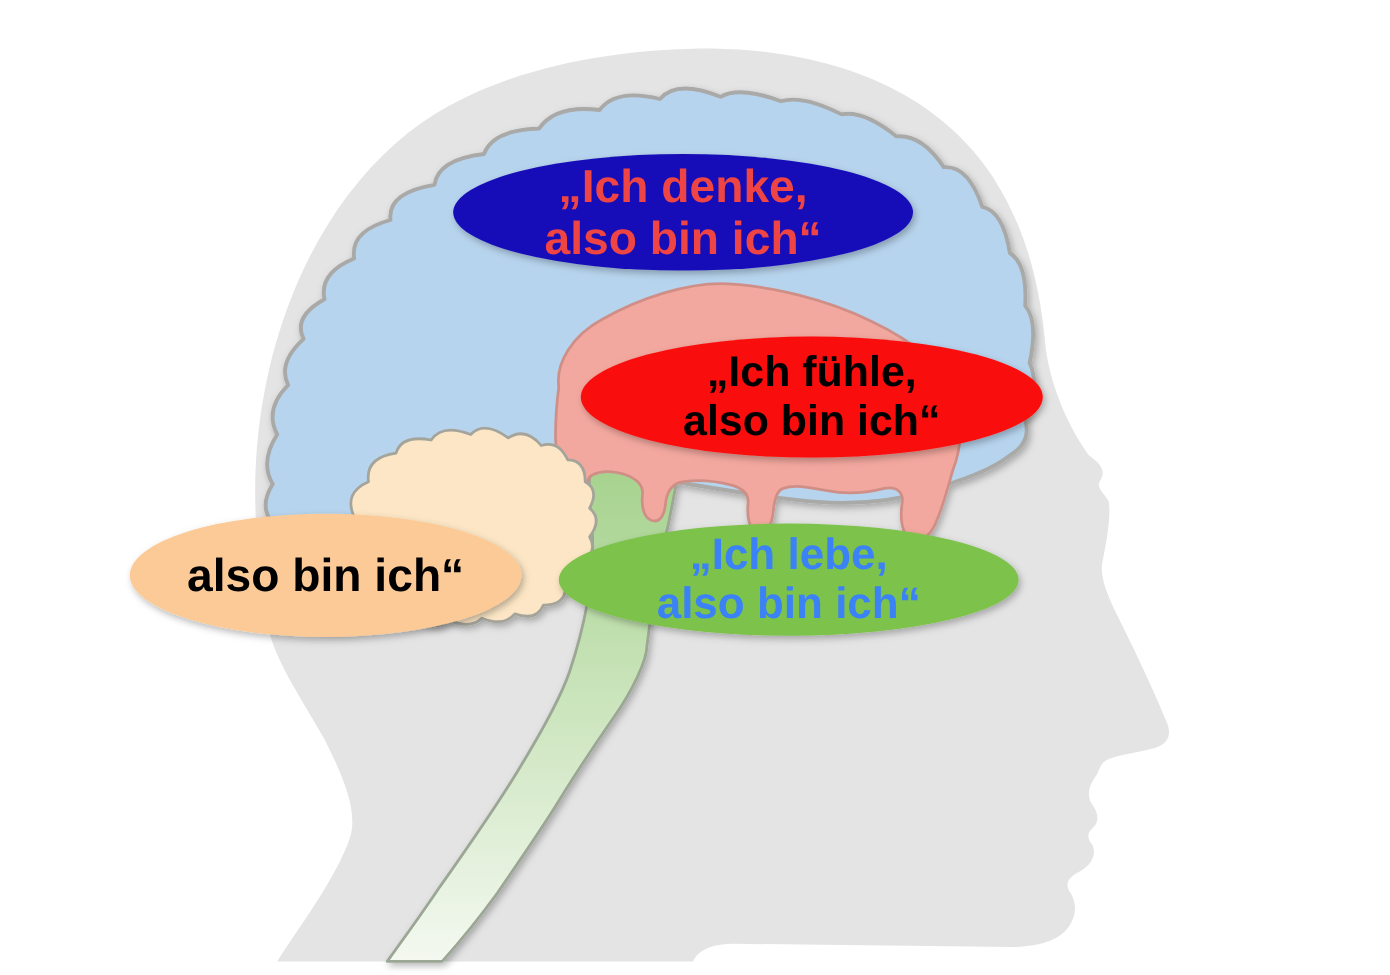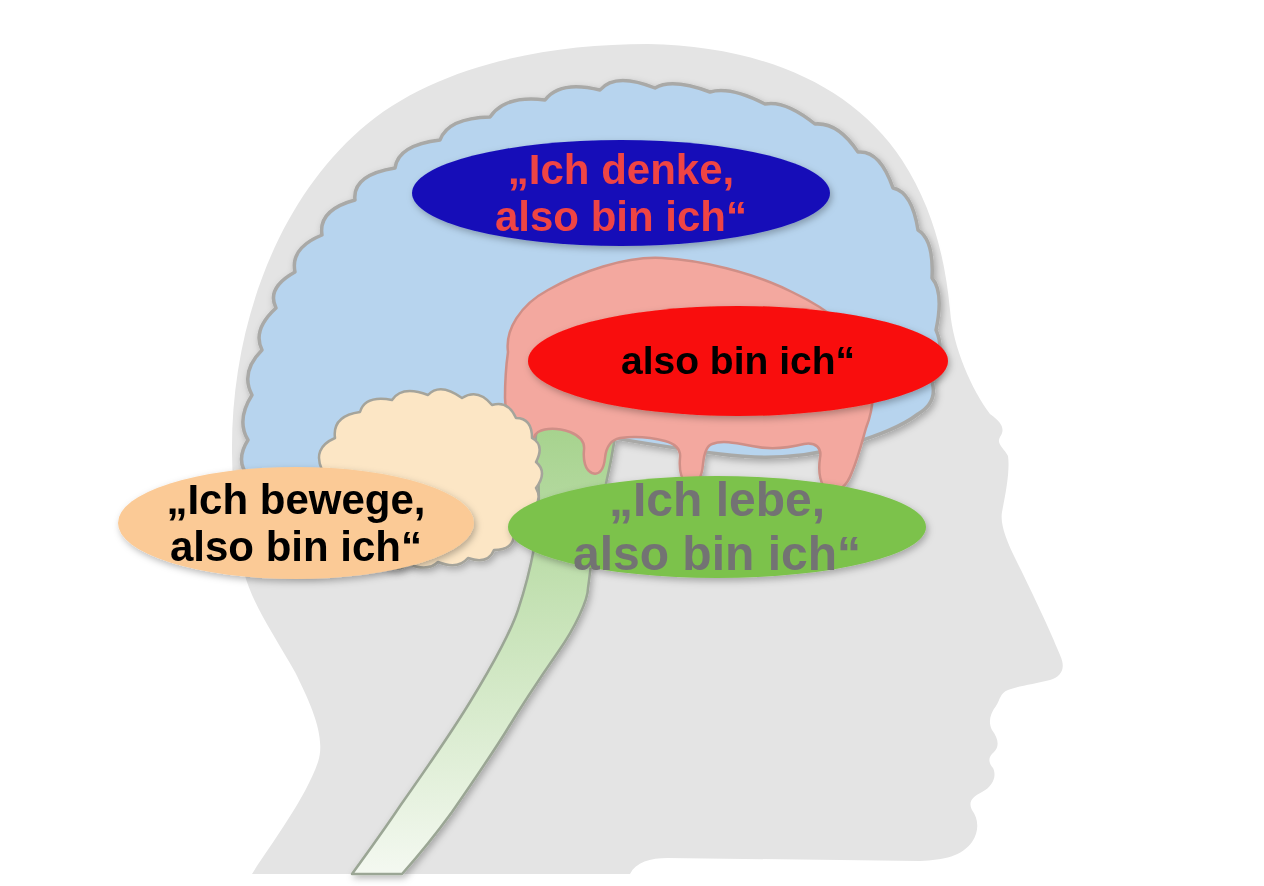--- a/index.html
+++ b/index.html
@@ -18,21 +18,21 @@
     text-align:center;
     font-weight:bold;
     line-height:1.13;
     white-space:nowrap;
     pointer-events:none;
   }
   .bubble-label span{display:block;}
   .label-denken{left:412px;top:140px;width:418px;height:106px;font-size:42px;color:#ef4444;}
   .label-fuehlen{left:528px;top:306px;width:420px;height:110px;font-size:39px;color:#000000;}
   .label-bewegen{left:118px;top:467px;width:356px;height:112px;font-size:42px;color:#000000;}
-  .label-leben{left:508px;top:476px;width:418px;height:102px;font-size:48px;color:#737373;}
+  .label-leben{left:508px;top:476px;width:418px;height:102px;font-size:40px;color:#3b82f6;}
 </style>
 </head>
 <body>
 
 <div class="stage">
 
   <svg width="1264" height="886" viewBox="0 0 1264 886">
     <defs>
       <filter id="soft" x="-20%" y="-20%" width="140%" height="140%">
         <feDropShadow dx="2" dy="3" stdDeviation="3.5" flood-color="#000000" flood-opacity="0.28"></feDropShadow>
@@ -187,25 +187,25 @@
       <ellipse cx="717" cy="527" rx="209" ry="51" fill="#7cc24b"></ellipse>
     </g>
   </svg>
 
   <div class="bubble-label label-denken">
     <span>„Ich denke,</span>
     <span>also bin ich“</span>
   </div>
 
   <div class="bubble-label label-fuehlen">
+    <span>„Ich fühle,</span>
     <span>also bin ich“</span>
   </div>
 
   <div class="bubble-label label-bewegen">
-    <span>„Ich bewege,</span>
     <span>also bin ich“</span>
   </div>
 
   <div class="bubble-label label-leben">
     <span>„Ich lebe,</span>
     <span>also bin ich“</span>
   </div>
 
 </div>
 

